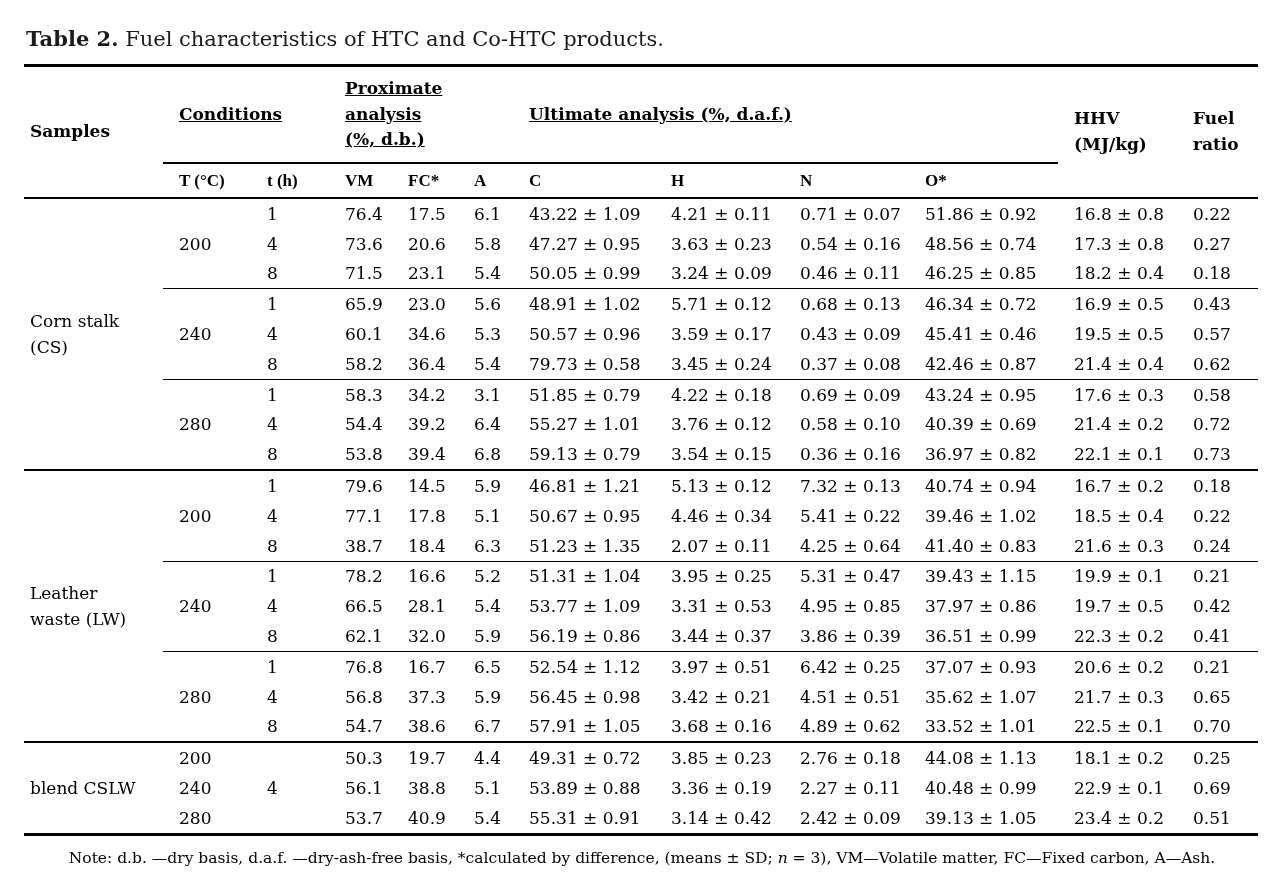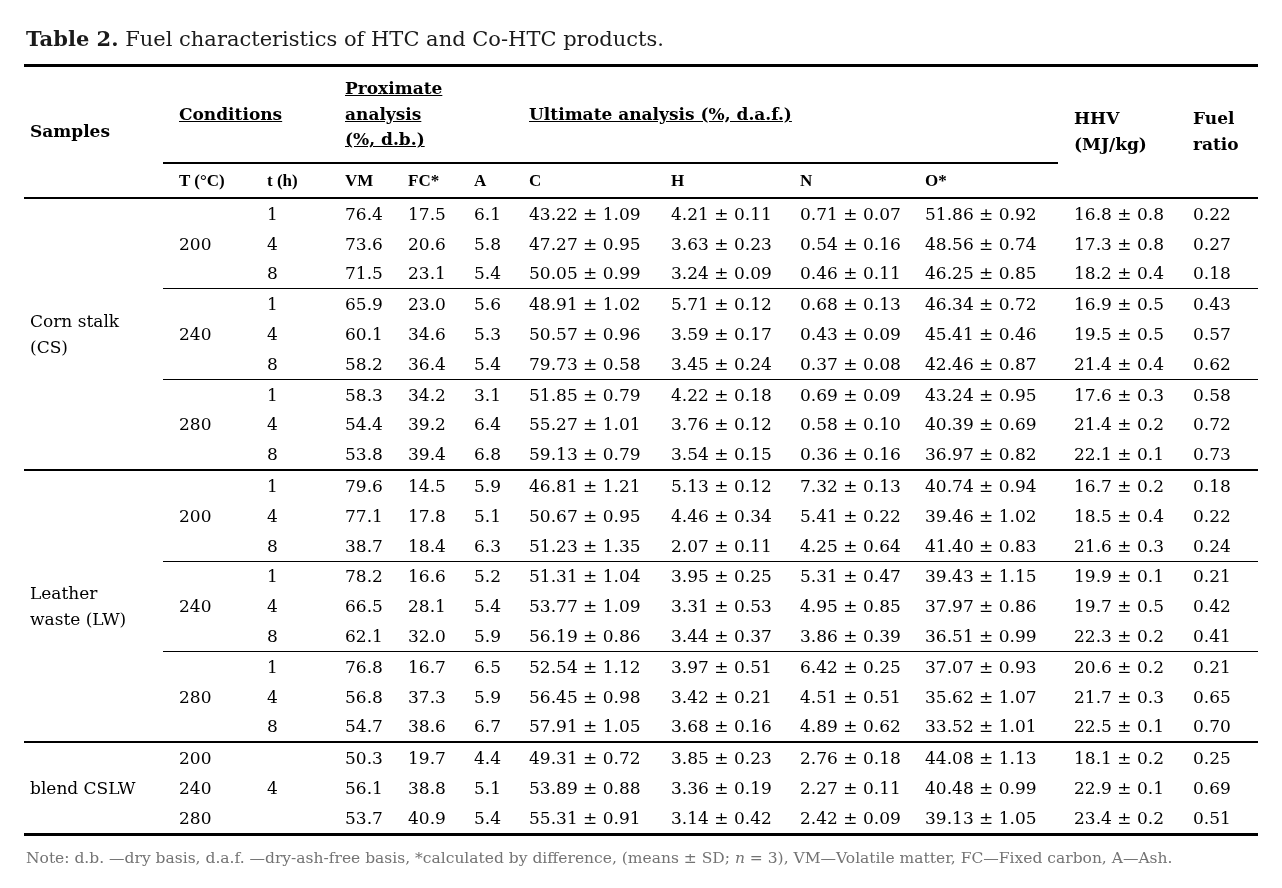--- a/index.html
+++ b/index.html
@@ -41,21 +41,22 @@
   tr.sub-row th { height: 33px; font-family: Liberation Serif, serif; }
   th.underlined { border-bottom: 2px solid #000; text-decoration: underline; }
   .prewrap { white-space: pre-line; }
   tbody.group + tbody.group { border-top: 2px solid #000; }
   tr.tsep td { border-top: 1px solid #000; }
   tbody td { height: 29.8px; }
   td.sample-cell { white-space: pre-line; line-height: 1.55; }
   .note {
     margin: 13px 0 0 2px;
     font-size: 15.5px;
-    color: #737373;
+    color: #000000;
+    text-align: center;
   }
   .note i { font-style: italic; }
 </style>
 </head>
 <body>
 
 <div class="page">
 
   <p class="title"><span class="bold">Table 2.</span><span> Fuel characteristics of HTC and Co-HTC products.</span></p>
 

